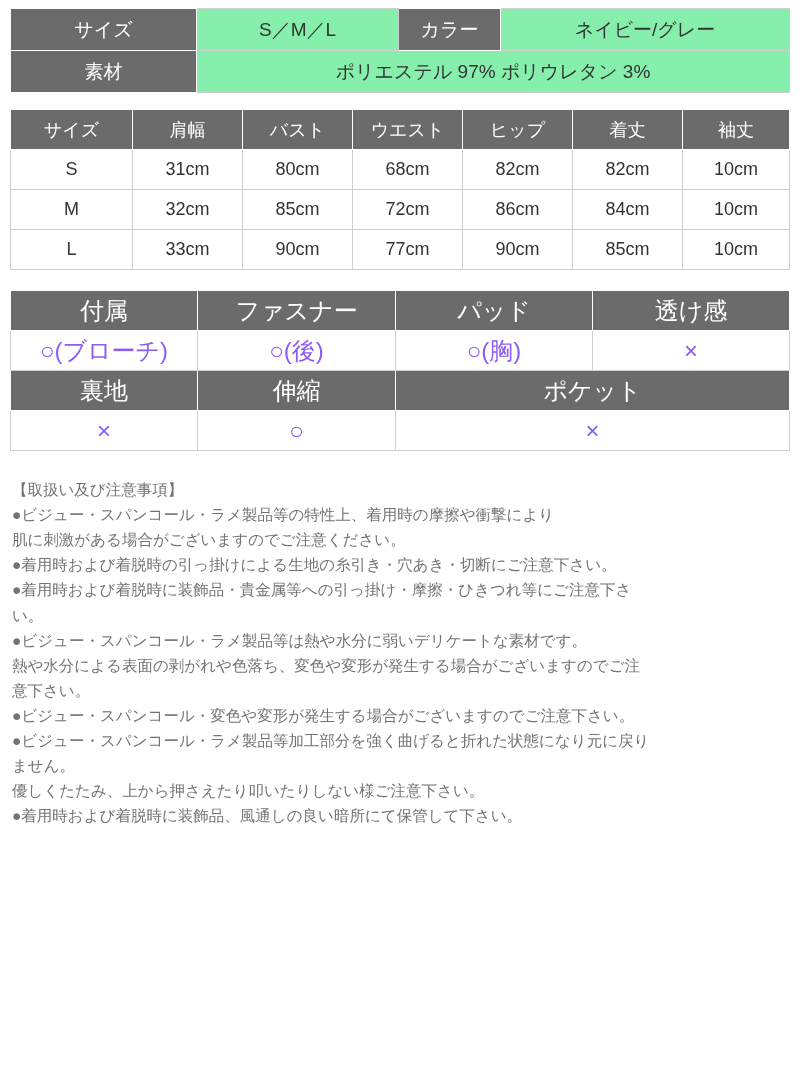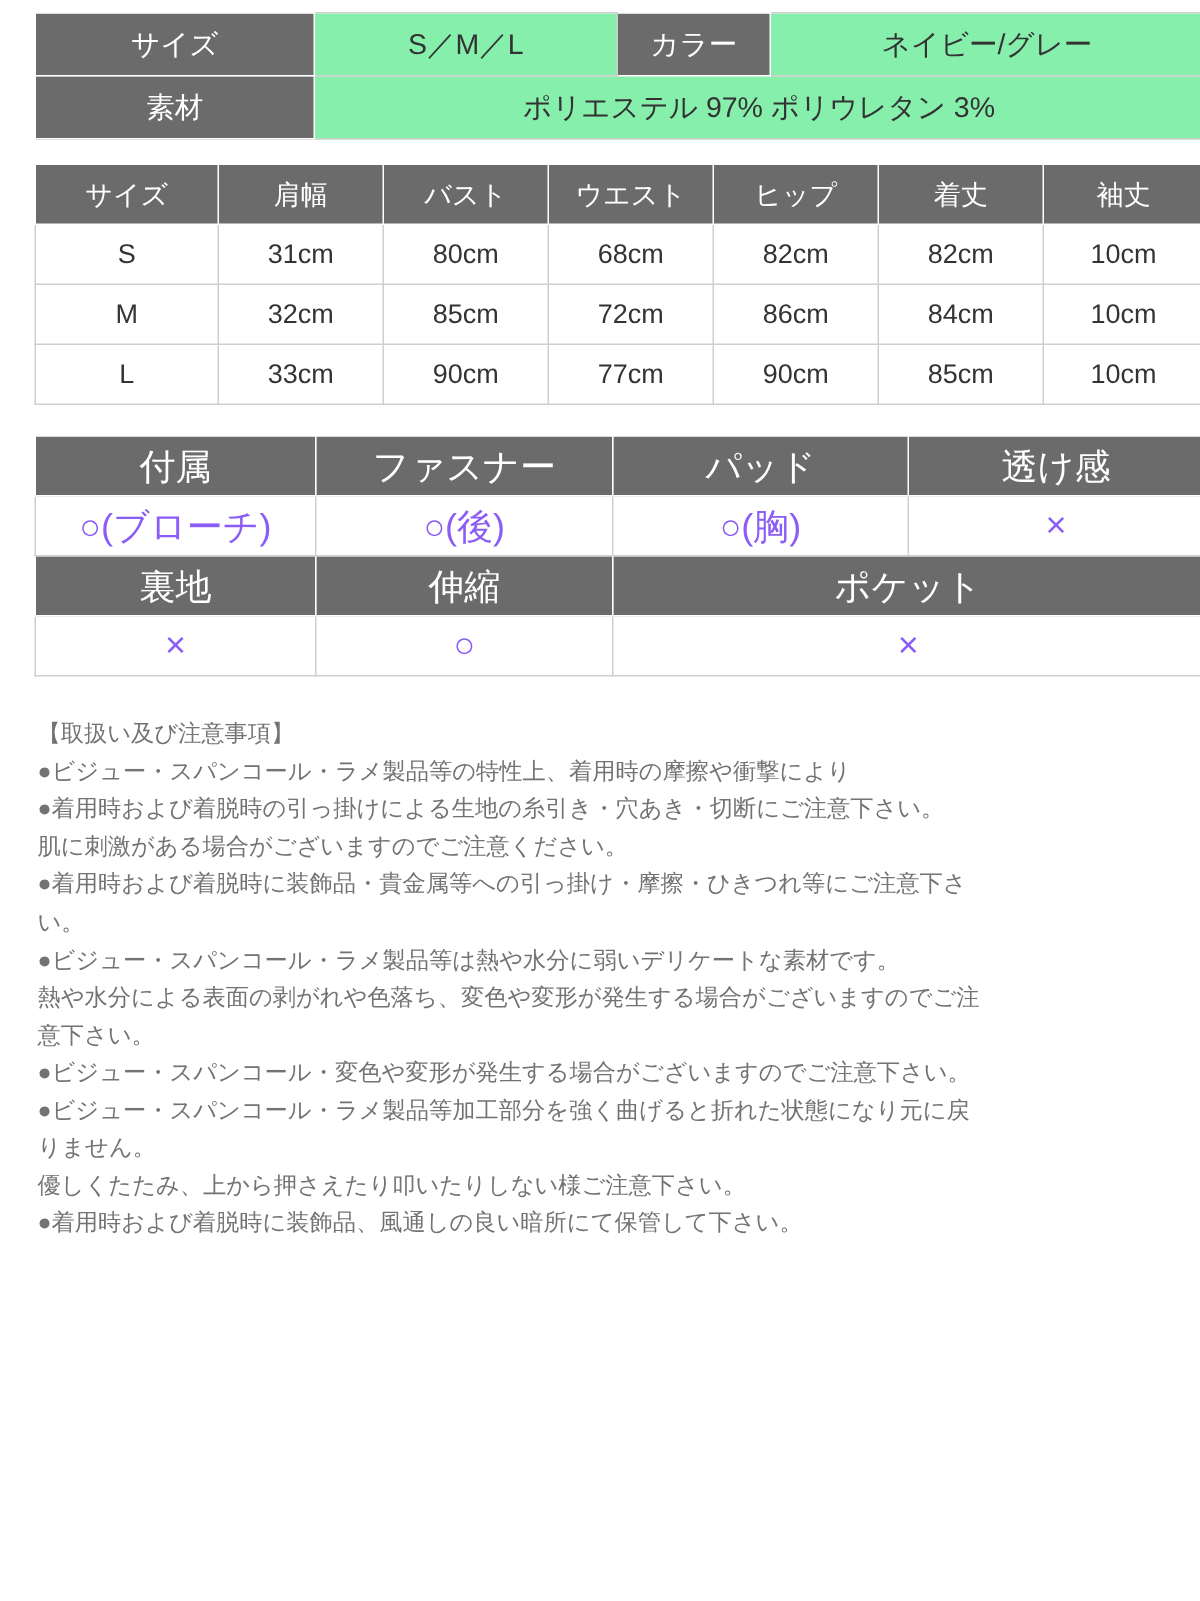--- a/index.html
+++ b/index.html
@@ -12,21 +12,21 @@
     height: 1067px;
     font-family: "Liberation Sans", sans-serif;
     color: #222222;
     -webkit-font-smoothing: antialiased;
   }
   .page {
     width: 665px;
     height: 1067px;
     position: relative;
     box-sizing: border-box;
-    padding: 8px 10px 0 23px;
+    padding: 8px 10px 0 10px;
     border-radius: 17px;
   }
 
   table {
     border-collapse: collapse;
     width: 780px;
     table-layout: fixed;
   }
   td, th {
     border: 1px solid #ffffff;
@@ -160,22 +160,22 @@
         <td class="cell">×</td>
         <td class="cell">○</td>
         <td class="cell" colspan="2">×</td>
       </tr>
     </tbody>
   </table>
 
   <div class="notes">
     <div class="note-line">【取扱い及び注意事項】</div>
     <div class="note-line">●ビジュー・スパンコール・ラメ製品等の特性上、着用時の摩擦や衝撃により</div>
+    <div class="note-line">肌に刺激がある場合がございますのでご注意ください。</div>
     <div class="note-line">●着用時および着脱時の引っ掛けによる生地の糸引き・穴あき・切断にご注意下さい。</div>
-    <div class="note-line">肌に刺激がある場合がございますのでご注意ください。</div>
     <div class="note-line">●着用時および着脱時に装飾品・貴金属等への引っ掛け・摩擦・ひきつれ等にご注意下さい。</div>
     <div class="note-line">●ビジュー・スパンコール・ラメ製品等は熱や水分に弱いデリケートな素材です。</div>
     <div class="note-line">熱や水分による表面の剥がれや色落ち、変色や変形が発生する場合がございますのでご注意下さい。</div>
     <div class="note-line">●ビジュー・スパンコール・変色や変形が発生する場合がございますのでご注意下さい。</div>
     <div class="note-line">●ビジュー・スパンコール・ラメ製品等加工部分を強く曲げると折れた状態になり元に戻りません。</div>
     <div class="note-line">優しくたたみ、上から押さえたり叩いたりしない様ご注意下さい。</div>
     <div class="note-line">●着用時および着脱時に装飾品、風通しの良い暗所にて保管して下さい。</div>
   </div>
 
 </div>

